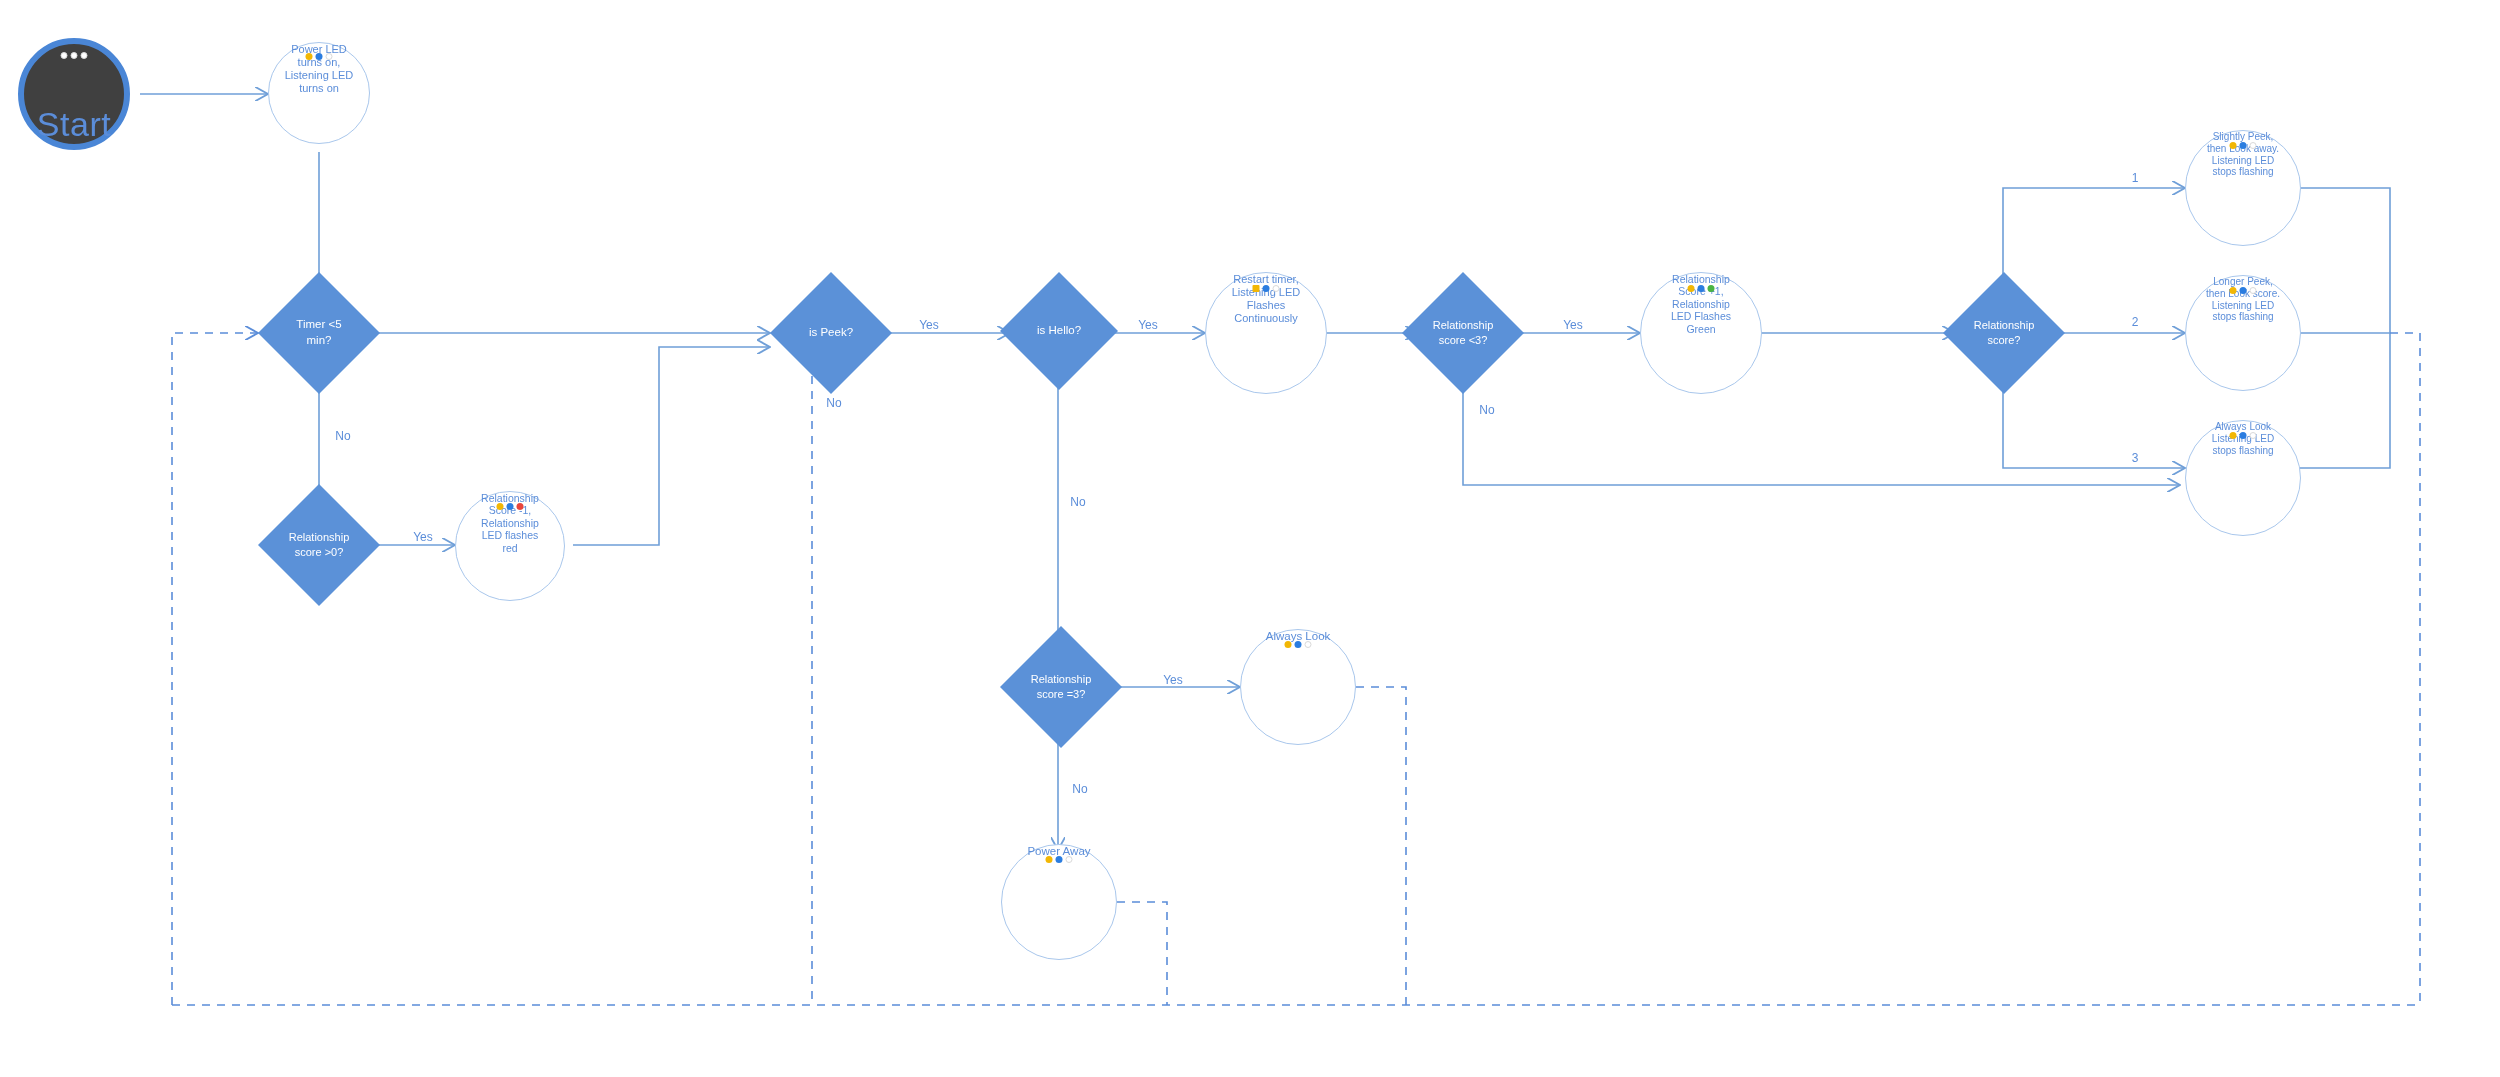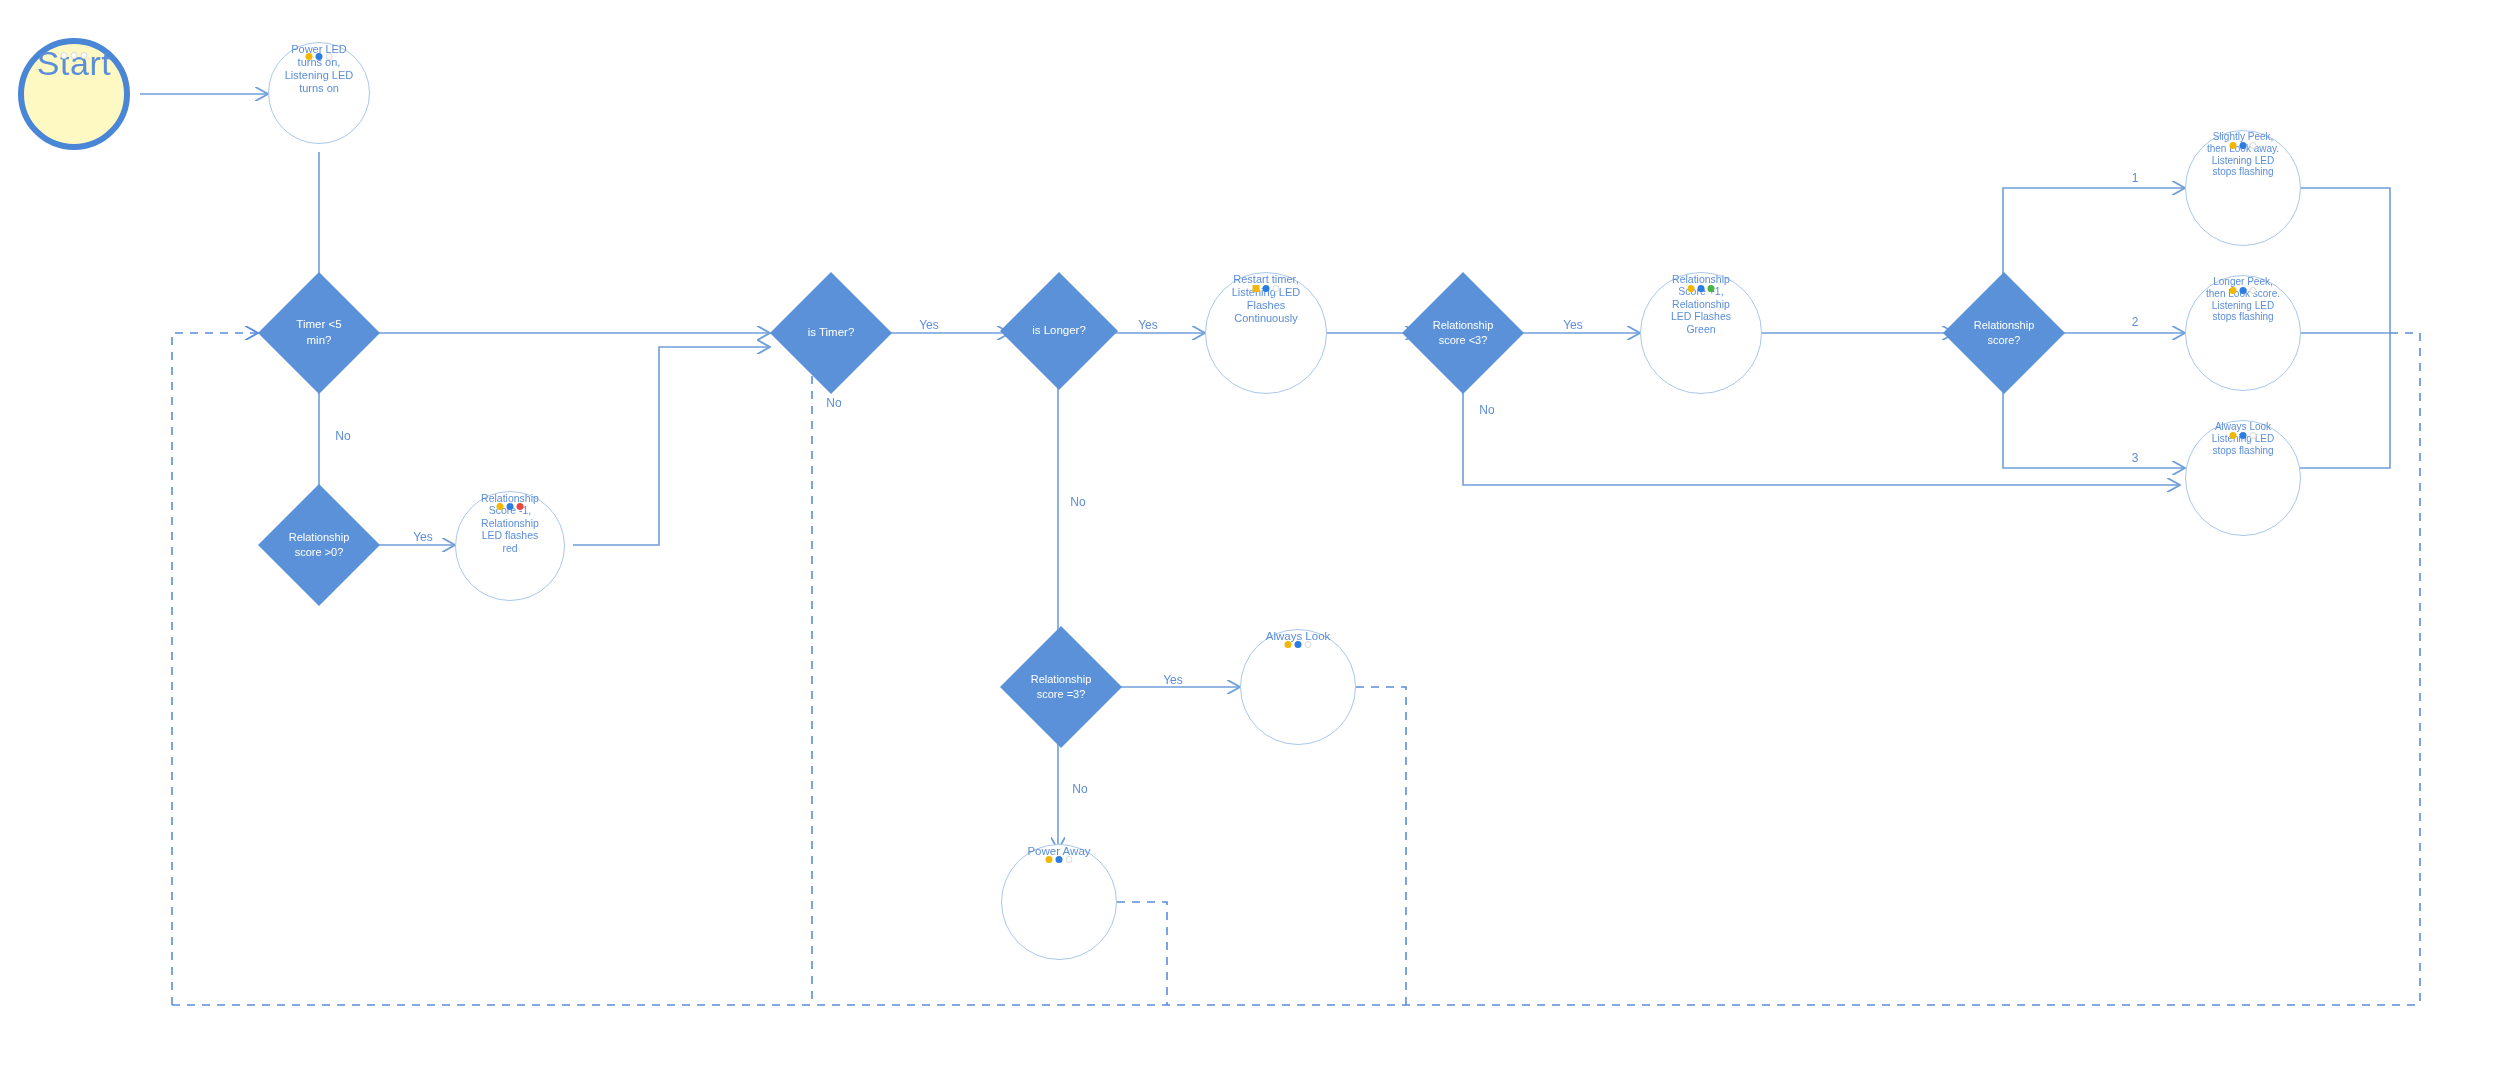--- a/index.html
+++ b/index.html
@@ -44,23 +44,23 @@
   }
   .circle-node .label {
     line-height: 1.18;
     padding: 0 6px;
     white-space: pre-line;
   }
 
   .start-node {
     border: 6px solid #4a86d6;
     border-radius: 50%;
-    background: #fef9c3;
+    background: #404040;
     display: flex;
-    align-items: flex-start;
+    align-items: flex-end;
     justify-content: center;
     color: #5b8dd9;
   }
   .start-node .label {
     font-size: 34px;
     letter-spacing: .5px;
   }
 
   .diamond {
     background: transparent;
@@ -232,26 +232,26 @@
     </div>
     <span class="label">Relationship
 Score -1,
 Relationship
 LED flashes
 red</span>
   </div>
 
   <div class="node diamond" style="left:770px; top:272px; width:122px; height:122px; font-size:11.5px;">
     <div class="shape"></div>
-    <span class="label">is Timer?</span>
+    <span class="label">is Peek?</span>
   </div>
 
   <div class="node diamond" style="left:1000px; top:272px; width:118px; height:118px; font-size:11.5px;">
     <div class="shape"></div>
-    <span class="label">is Longer?</span>
+    <span class="label">is Hello?</span>
   </div>
 
   <div class="node circle-node" style="left:1205px; top:272px; width:122px; height:122px; font-size:11px;">
     <div class="leds">
       <span class="led sq" style="background:#f2b705"></span>
       <span class="led" style="background:#2b7de0"></span>
       <span class="led off"></span>
     </div>
     <span class="label">Restart timer,
 Listening LED

